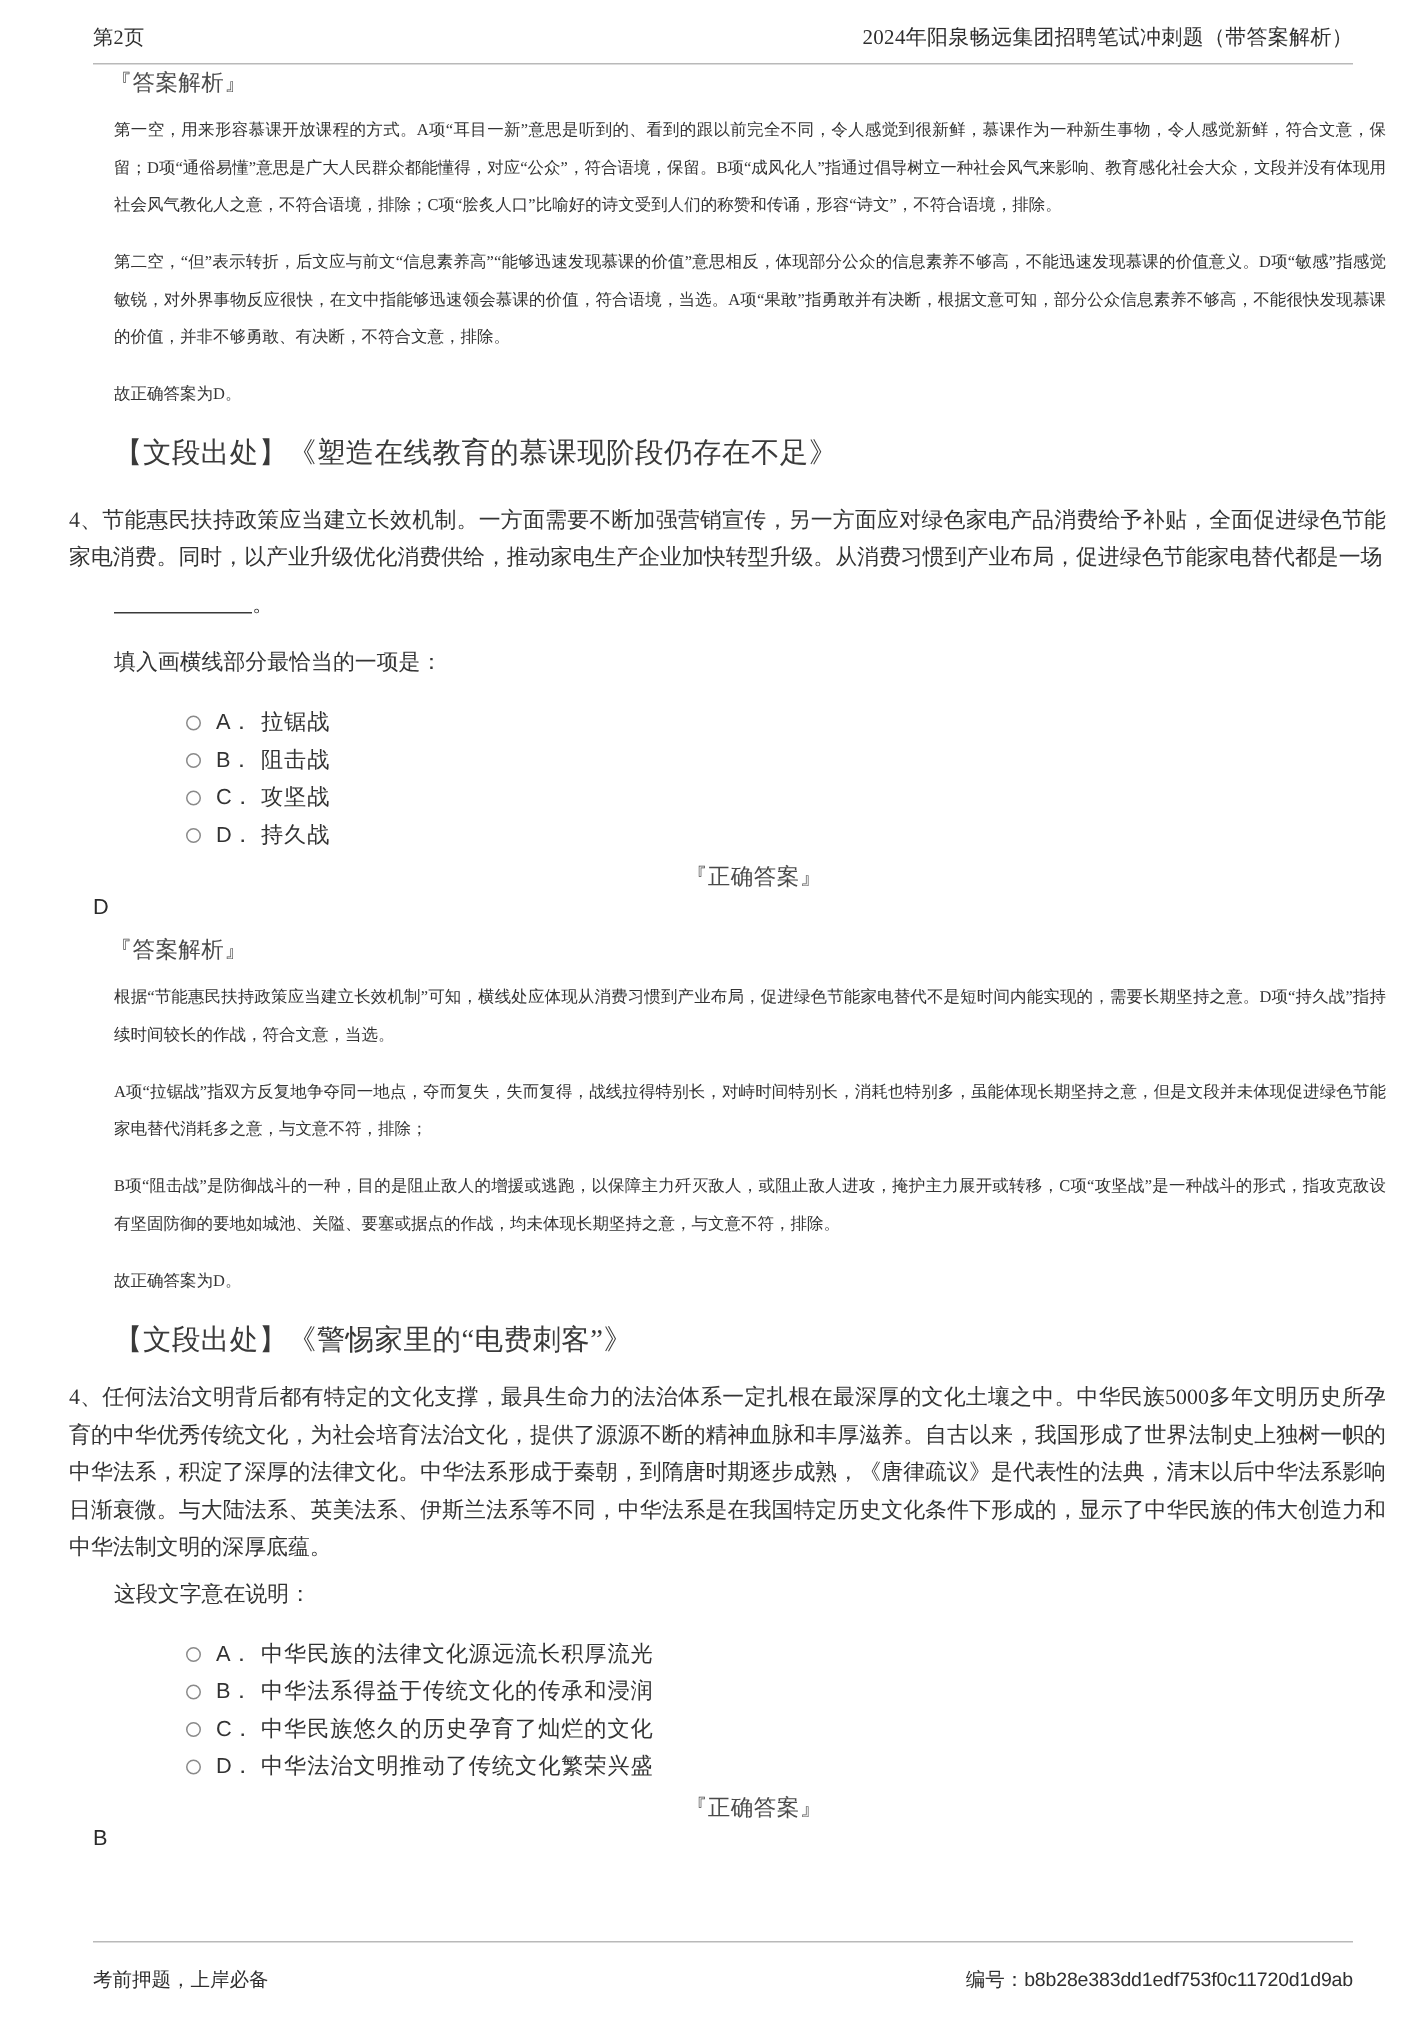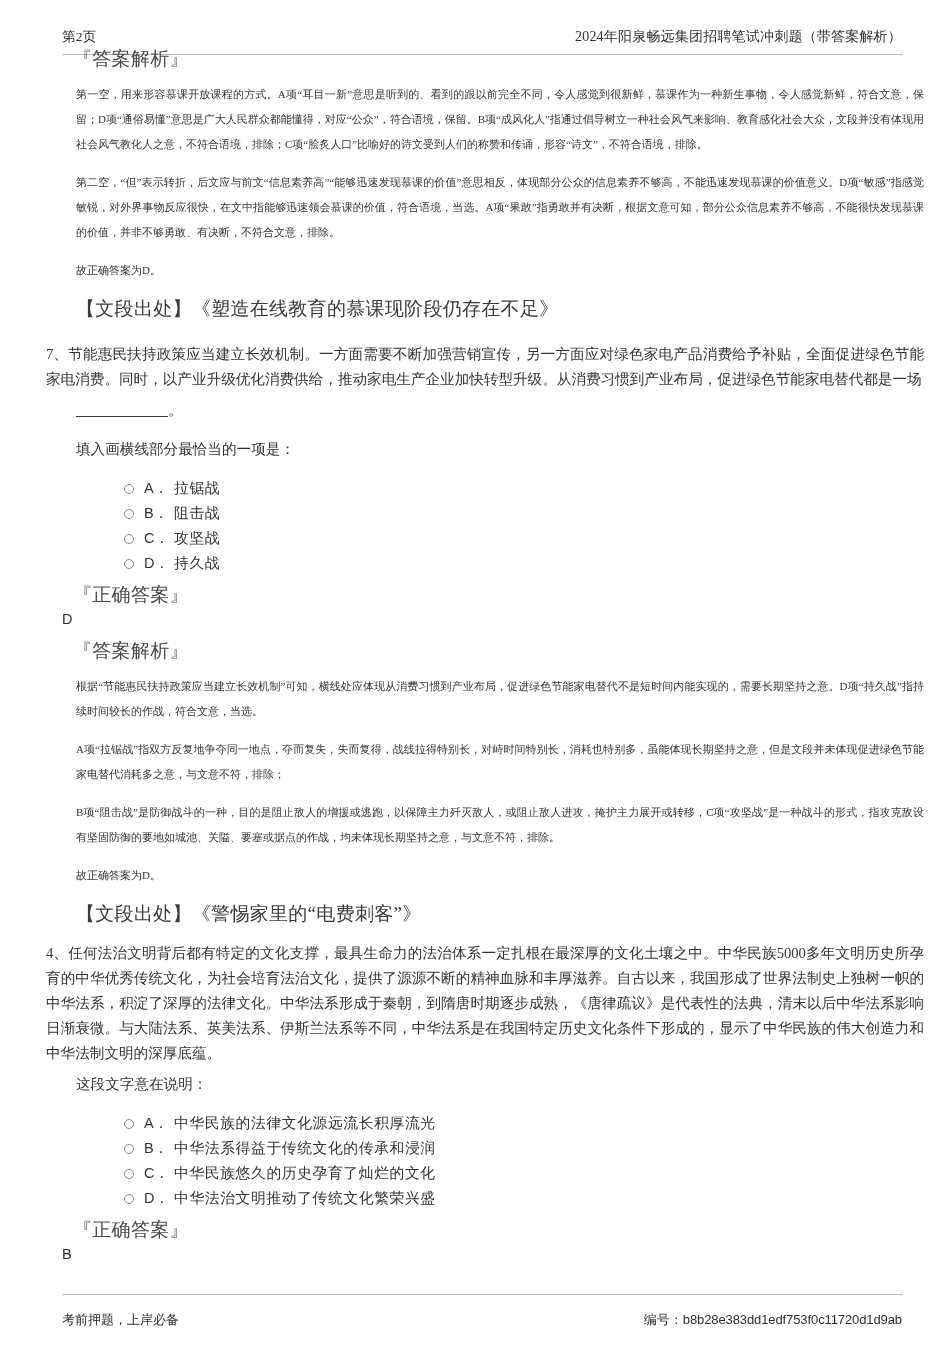--- a/index.html
+++ b/index.html
@@ -18,21 +18,21 @@
   .page {
     width: 950px;
     height: 1345px;
     position: relative;
     box-sizing: border-box;
   }
 
   
   .page-header {
     position: absolute;
-    top: 28px;
+    top: 16px;
     left: 62px;
     right: 48px;
     height: 26px;
     border-bottom: 1px solid #b9b9b9;
     display: flex;
     align-items: flex-start;
     justify-content: space-between;
     font-size: 13.5px;
     color: #2f2f2f;
     letter-spacing: 0.2px;
@@ -81,25 +81,25 @@
     bottom: 60px;
   }
 
   p {
     margin: 0 0 12px 0;
   }
 
   .bracket-label {
     margin: 0 0 10px 0;
     padding-left: 33px;
-    font-size: 19px;
+    font-size: 15px;
     color: #4a4a4a;
     letter-spacing: 0.3px;
   }
-  .bracket-label.tight { margin-bottom: 1px; }
+  .bracket-label.tight { margin-bottom: 1px; text-align: center; }
 
   .para {
     padding-left: 36px;
     padding-right: 8px;
     font-size: 11px;
     line-height: 25px;
     text-align: justify;
     text-justify: inter-ideograph;
     color: #333333;
     margin-bottom: 13px;
@@ -204,21 +204,21 @@
   <div class="content">
 
     <div class="bracket-label">『答案解析』</div>
     <p class="para">第一空，用来形容慕课开放课程的方式。A项“耳目一新”意思是听到的、看到的跟以前完全不同，令人感觉到很新鲜，慕课作为一种新生事物，令人感觉新鲜，符合文意，保留；D项“通俗易懂”意思是广大人民群众都能懂得，对应“公众”，符合语境，保留。B项“成风化人”指通过倡导树立一种社会风气来影响、教育感化社会大众，文段并没有体现用社会风气教化人之意，不符合语境，排除；C项“脍炙人口”比喻好的诗文受到人们的称赞和传诵，形容“诗文”，不符合语境，排除。</p>
     <p class="para">第二空，“但”表示转折，后文应与前文“信息素养高”“能够迅速发现慕课的价值”意思相反，体现部分公众的信息素养不够高，不能迅速发现慕课的价值意义。D项“敏感”指感觉敏锐，对外界事物反应很快，在文中指能够迅速领会慕课的价值，符合语境，当选。A项“果敢”指勇敢并有决断，根据文意可知，部分公众信息素养不够高，不能很快发现慕课的价值，并非不够勇敢、有决断，不符合文意，排除。</p>
     <p class="para">故正确答案为D。</p>
     <p class="source"><span>【文段出处】</span><span>《塑造在线教育的慕课现阶段仍存在不足》</span></p>
 
     <div class="spacer-sm"></div>
 
-    <p class="qtext">7、节能惠民扶持政策应当建立长效机制。一方面需要不断加强营销宣传，另一方面应对绿色家电产品消费给予补贴，全面促进绿色节能家电消费。同时，以产业升级优化消费供给，推动家电生产企业加快转型升级。从消费习惯到产业布局，促进绿色节能家电替代都是一场</p>
+    <p class="qtext">4、节能惠民扶持政策应当建立长效机制。一方面需要不断加强营销宣传，另一方面应对绿色家电产品消费给予补贴，全面促进绿色节能家电消费。同时，以产业升级优化消费供给，推动家电生产企业加快转型升级。从消费习惯到产业布局，促进绿色节能家电替代都是一场</p>
     <div class="blank-line"><span class="rule"></span><span>。</span></div>
     <p class="prompt">填入画横线部分最恰当的一项是：</p>
 
     <ul class="options">
       <li class="option">
         <span class="radio"></span>
         <span class="opt-letter">A．</span>
         <span class="opt-text">拉锯战</span>
       </li>
       <li class="option">

